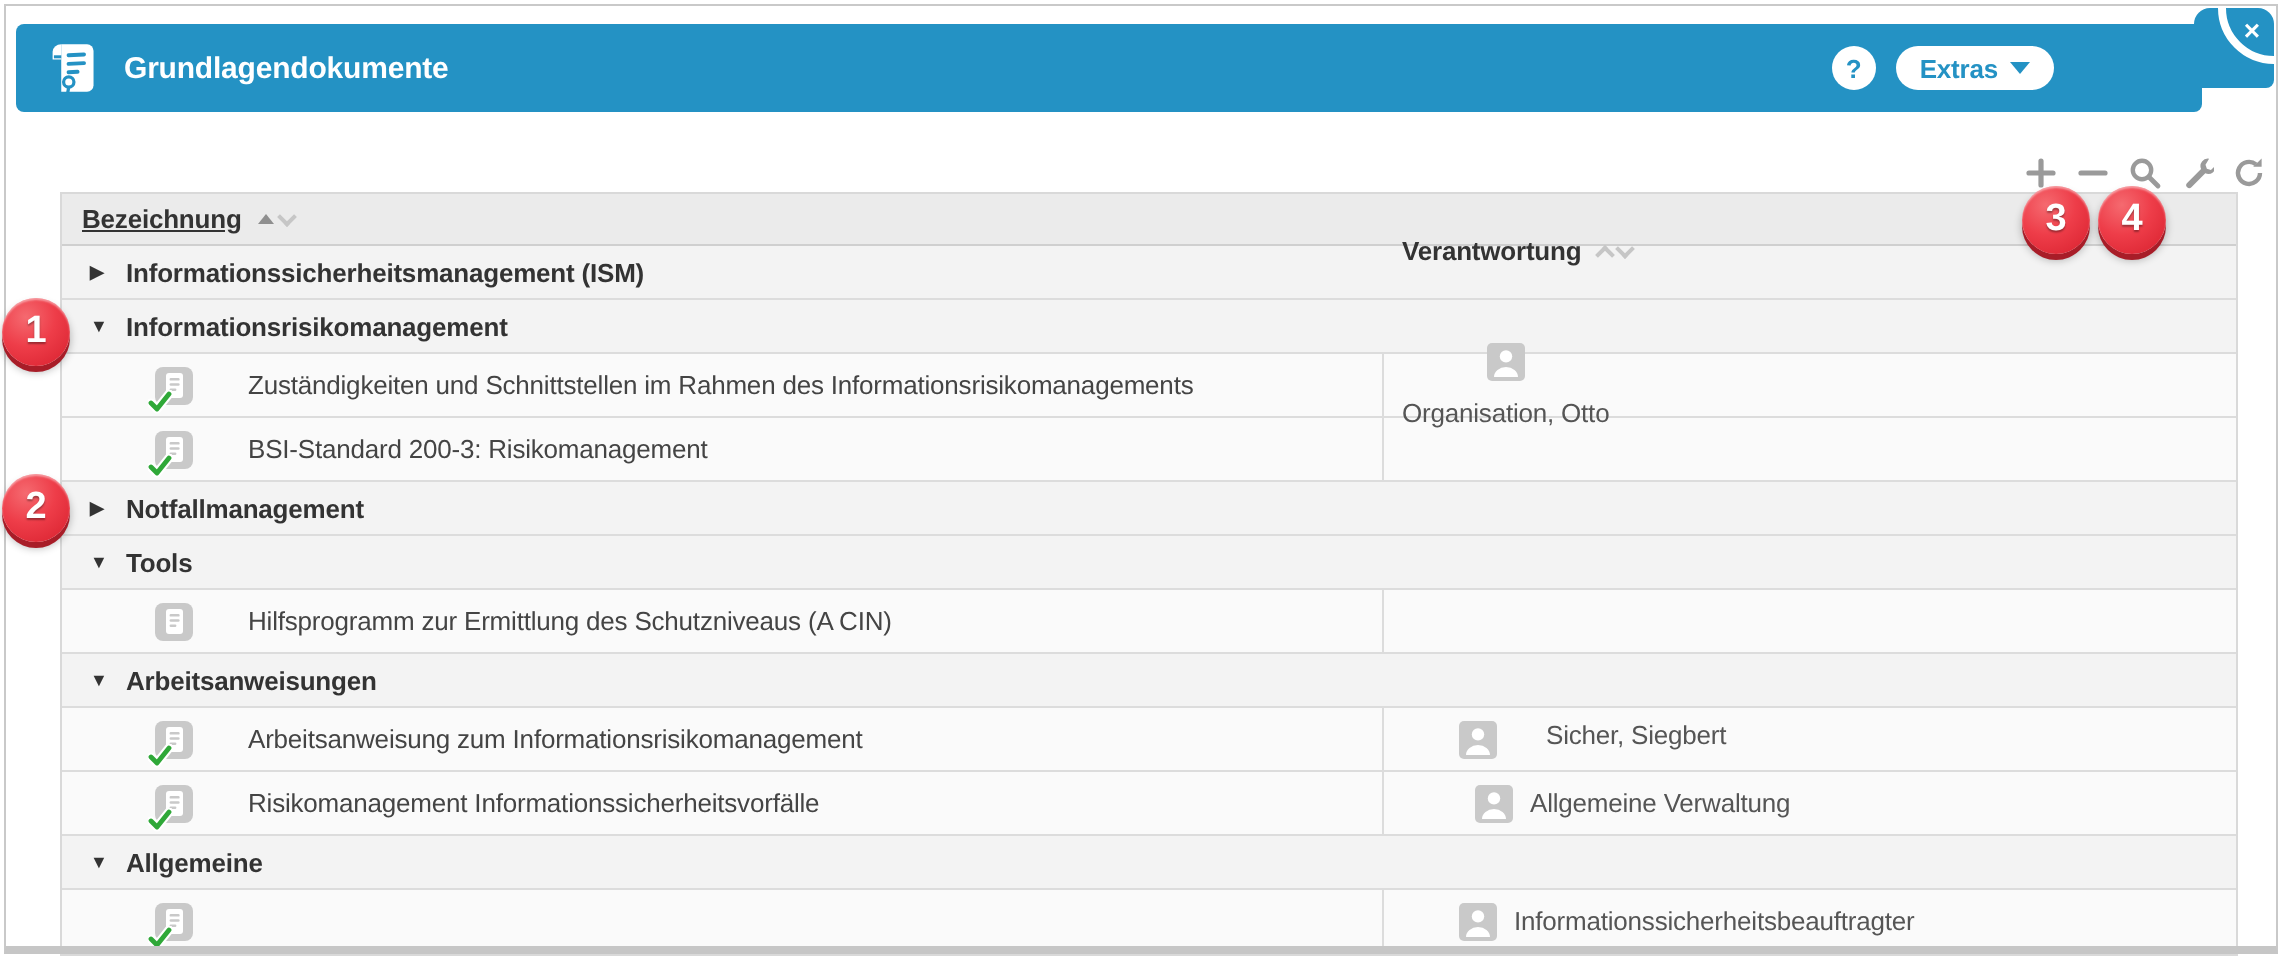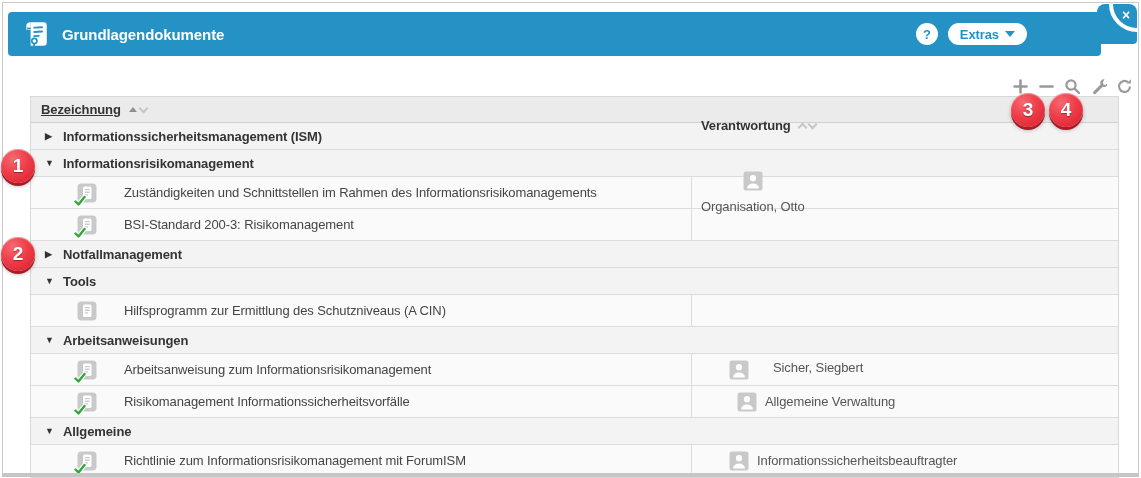--- a/index.html
+++ b/index.html
@@ -306,21 +306,20 @@
           <rect x="6" y="3.5" width="8.5" height="12.5" rx="1.5" fill="#fff"></rect>
           <rect x="7.8" y="6" width="5" height="1.3" rx="0.6" fill="#c9c9c9"></rect>
           <rect x="7.8" y="8.6" width="5" height="1.3" rx="0.6" fill="#c9c9c9"></rect>
           <rect x="7.8" y="11.2" width="3.4" height="1.3" rx="0.6" fill="#c9c9c9"></rect>
         </svg>
         <svg class="check" width="12" height="12" viewBox="0 0 12 12">
           <polyline points="1.5,6.5 4.5,9.5 10.5,2" fill="none" stroke="#fff" stroke-width="4.6" stroke-linecap="round" stroke-linejoin="round"></polyline>
           <polyline points="1.5,6.5 4.5,9.5 10.5,2" fill="none" stroke="#2fa838" stroke-width="2.4" stroke-linecap="round" stroke-linejoin="round"></polyline>
         </svg>
       </span>
-      <span class="ilabel">Richtlinie zum Informationsrisikomanagement mit ForumISM</span>
     </div>
     <div class="cell2">
       <span class="respwrap" style="display:flex;align-items:center;gap:8px;margin-left:28px;">
         <svg width="20" height="20" viewBox="0 0 20 20">
           <rect x="0.5" y="0.5" width="19" height="19" rx="2.5" fill="#c9c9c9"></rect>
           <circle cx="10" cy="7.2" r="3.1" fill="#fff"></circle>
           <path d="M4 17.5 a6 5 0 0 1 12 0 z" fill="#fff"></path>
         </svg>
         <span>Informationssicherheitsbeauftragter</span>
       </span>

